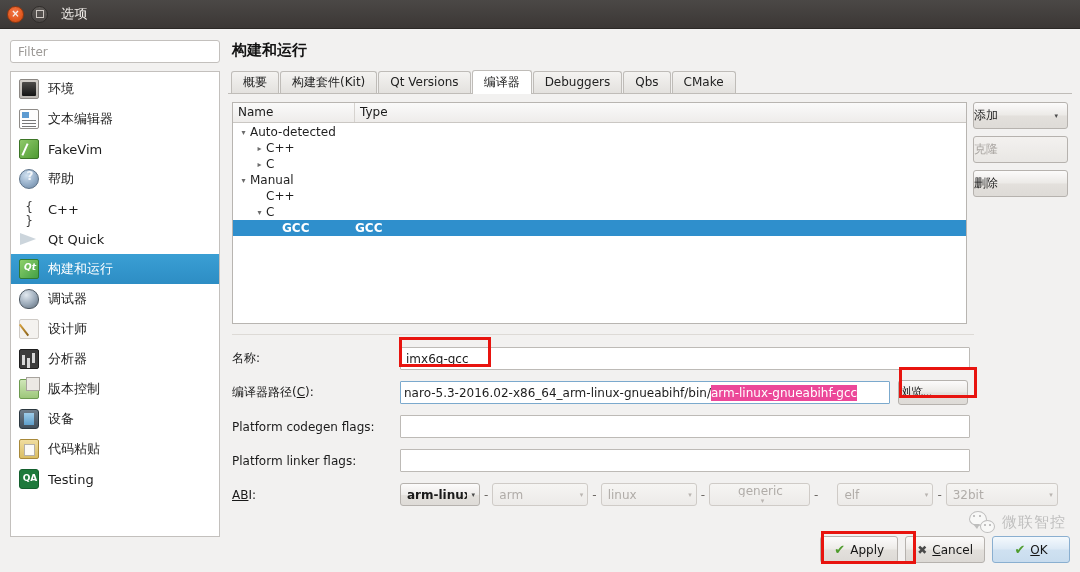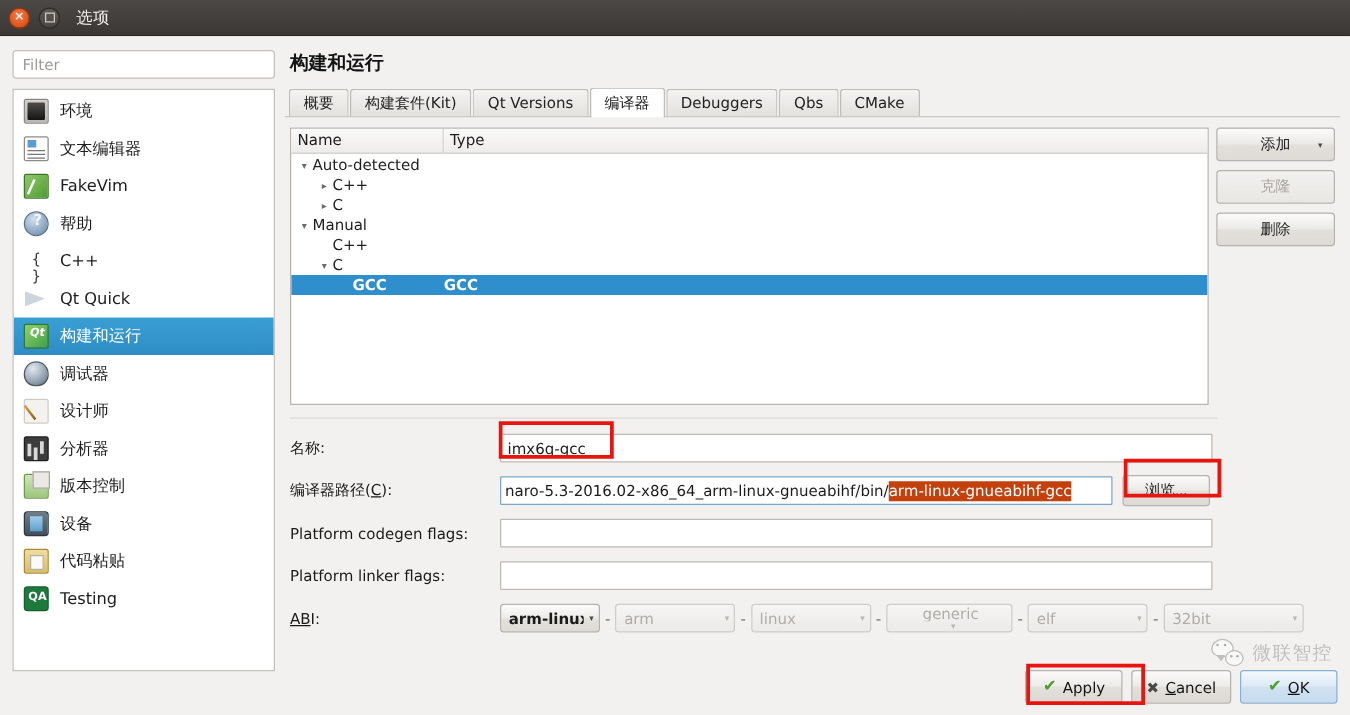--- a/index.html
+++ b/index.html
@@ -299,24 +299,23 @@
     flex-direction: column;
     gap: 7px;
   }
   .btn {
     height: 27px;
     background: linear-gradient(180deg, #fcfbfb 0%, #eceae7 48%, #e3e0dc 52%, #dedbd7 100%);
     border: 1px solid #b6b2ae;
     border-radius: 3px;
     font-size: 12px;
     color: #1d1d1d;
-    font-family: Liberation Sans, sans-serif;
-    display: flex;
-    align-items: center;
-    justify-content: center;
+    font-family: Liberation Serif, serif;
+    display: flex;
+    align-items: center;
     box-sizing: border-box;
     cursor: default;
     position: relative;
   }
   .btn.disabled { color: #a9a5a1; background: linear-gradient(180deg,#f3f1ef 0%,#e9e7e4 100%); }
   .btn .drop-arrow {
     position: absolute;
     right: 9px;
     font-size: 7px;
     color: #4a4a4a;
@@ -368,21 +367,21 @@
     display: flex;
     align-items: center;
     padding: 0 1px 0 3px;
     overflow: hidden;
     font-size: 12px;
     white-space: nowrap;
     border-radius: 1px;
   }
   .path-plain { color: #1c1c1c; }
   .path-sel {
-    background: #c2410c;
+    background: #ec4899;
     color: #ffffff;
     padding: 1px 0;
   }
   .browse-btn {
     width: 70px;
     height: 25px;
     margin-left: 8px;
   }
 
   
@@ -721,21 +720,21 @@
                 <div class="combo dis" style="width: 96px;">
                   <span class="combo-text">linux</span>
                   <span class="combo-arrow">▾</span>
                 </div>
                 <span class="abi-sep">-</span>
                 <div class="combo dis" style="width: 101px; flex-direction: column;">
                   <span class="combo-text">generic</span>
                   <span class="combo-arrow">▾</span>
                 </div>
                 <span class="abi-sep">-</span>
-                <div class="combo dis" style="width: 96px;">
+                <div class="combo dis" style="width: 96px; margin-left: 15px;">
                   <span class="combo-text">elf</span>
                   <span class="combo-arrow">▾</span>
                 </div>
                 <span class="abi-sep">-</span>
                 <div class="combo dis" style="width: 112px;">
                   <span class="combo-text">32bit</span>
                   <span class="combo-arrow">▾</span>
                 </div>
               </div>
           </div>

